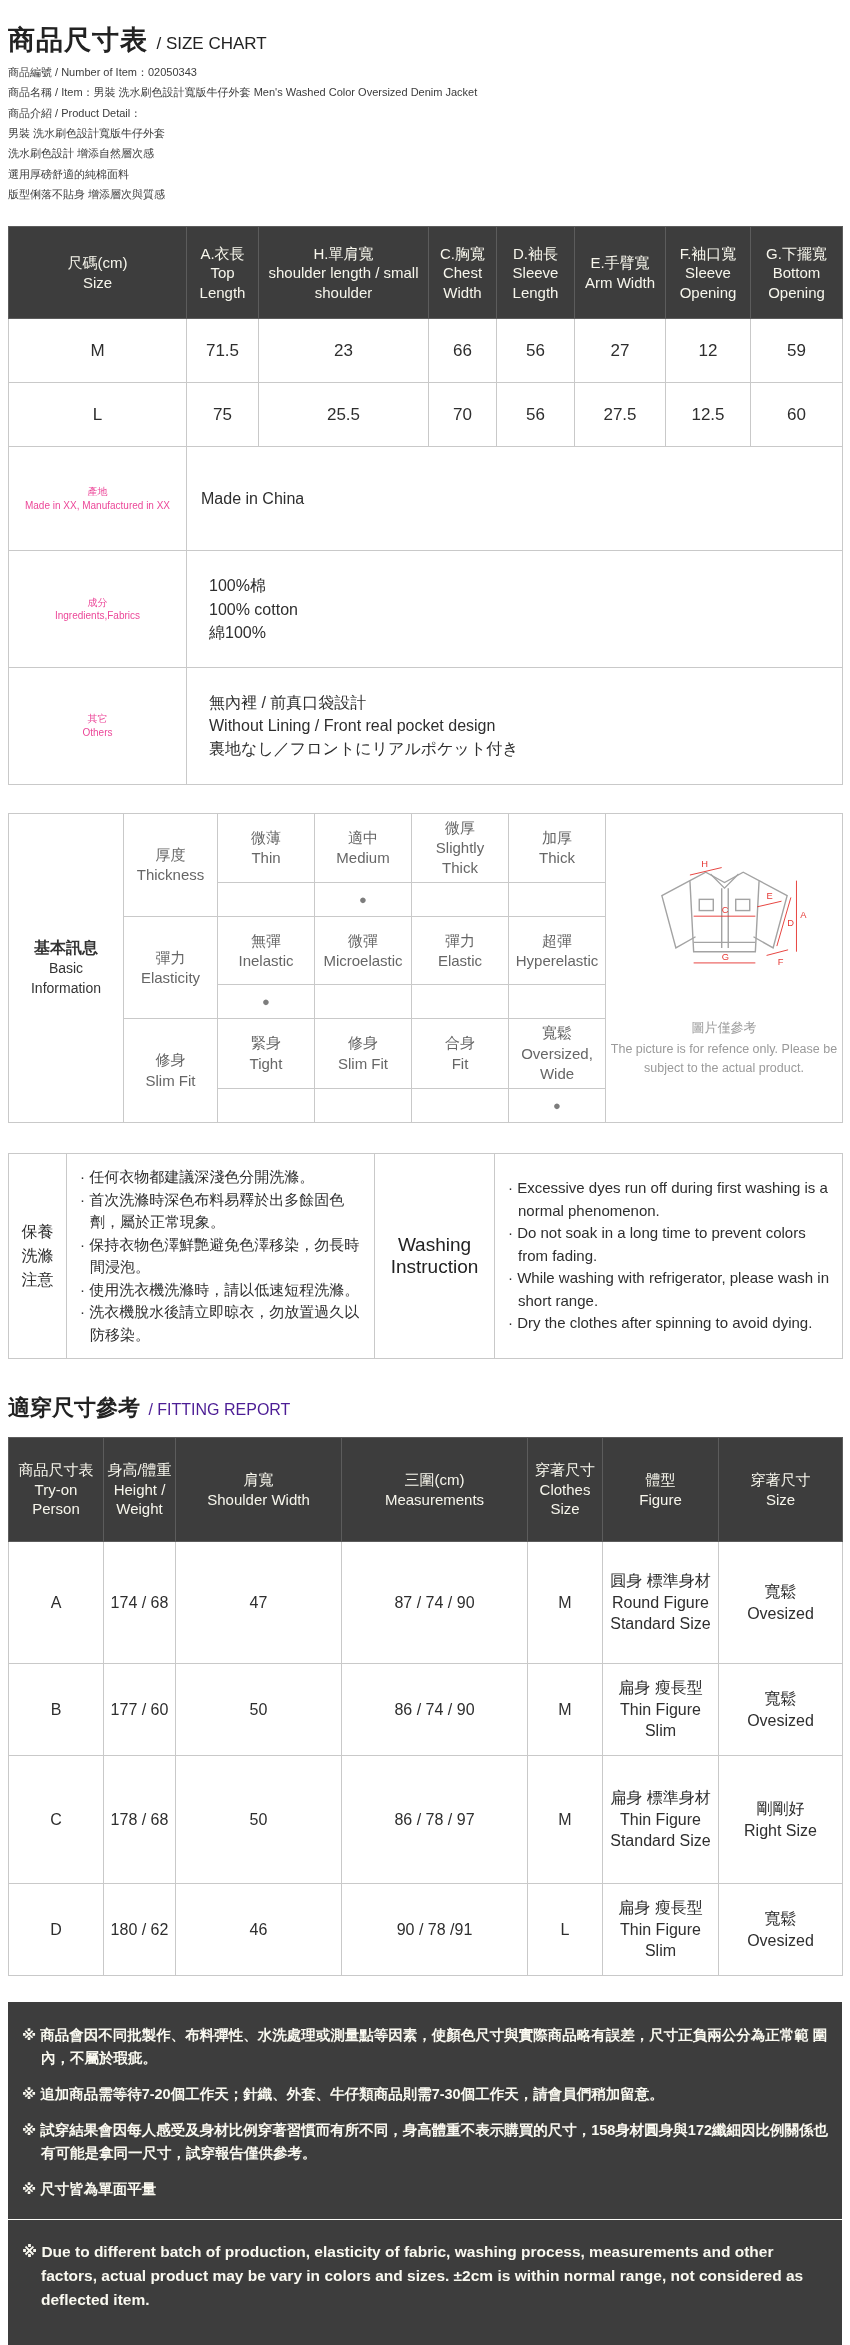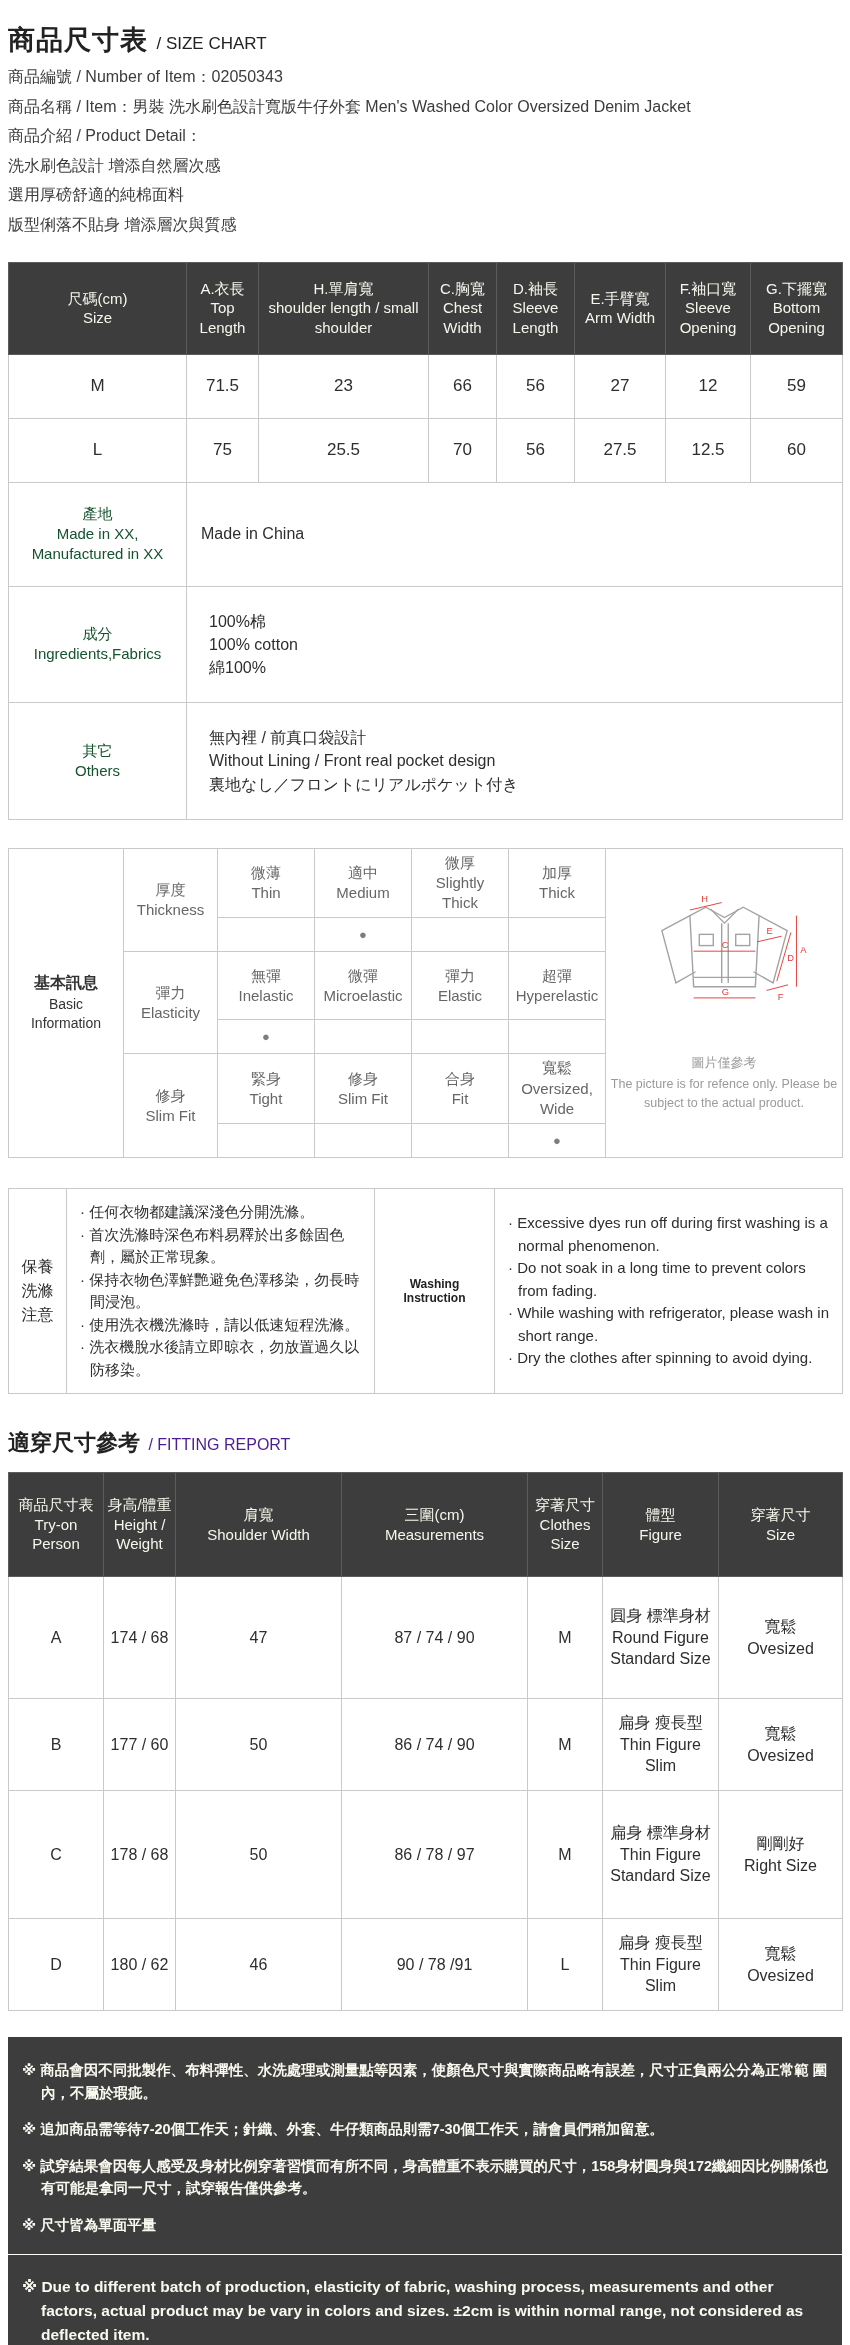--- a/index.html
+++ b/index.html
@@ -8,37 +8,37 @@
     width:850px;
     font-family:"Liberation Sans","DejaVu Sans",sans-serif;
     color:#333;
   }
   .page { padding:16px 8px 0 8px; }
 
   
   .page-title { margin:6px 0 4px 0; }
   .page-title .t-zh { font-size:27px; font-weight:bold; color:#222; letter-spacing:1px; }
   .page-title .t-en { font-size:17px; color:#222; margin-left:4px; }
-  .info-line { font-size:16px; color:#3c3c3c; line-height:1.85; }
+  .info-line { font-size:11px; color:#3c3c3c; line-height:1.85; }
 
   
   table { border-collapse:collapse; table-layout:fixed; width:834px; }
   th,td { border:1px solid #c9c9c9; text-align:center; vertical-align:middle; padding:4px; word-break:break-word; }
   .dark th {
     background:#3d3d3d; color:#f7f6ec; font-weight:normal;
     border:1px solid #5c5c5c; font-size:15px; line-height:1.3; padding:8px 2px;
   }
   .dark th .zh, .dark th .en { display:block; }
 
   
   .size-table { margin-top:22px; }
   .size-table thead tr { height:92px; }
   .sz-data { height:64px; }
   .sz-data td { font-size:17px; color:#2e2e2e; }
-  .lbl-cell { font-size:15px; color:#14532d; line-height:1.35; }
+  .lbl-cell { font-size:10px; color:#ec4899; line-height:1.35; }
   .lbl-cell .zh, .lbl-cell .en { display:block; }
   .val-left { text-align:left; padding:23px 14px; font-size:16px; line-height:1.45; color:#2e2e2e; }
   .val-left .line { display:block;margin-left:8px; }
   .sz-origin { height:104px; }
   .sz-ing { height:76px; }
   .sz-oth { height:88px; }
 
   
   .bi-table { margin-top:28px; color:#666; }
   .bi-main { font-size:16px; color:#333; font-weight:bold; line-height:1.4; }
@@ -51,21 +51,21 @@
   .bi-img { vertical-align:middle; padding:6px 4px; }
   .bi-caption { margin-top:6px; font-size:12.5px; color:#9a9a9a; line-height:1.5; }
   .bi-caption .c0 { font-size:13px; display:block; margin-bottom:2px; }
 
   
   .wash-table { margin-top:30px; }
   .w-label { font-size:16px; color:#2e2e2e; line-height:1.5; }
   .w-label span { display:block; }
   .w-items { text-align:left; padding:12px 10px; font-size:15px; color:#2e2e2e; line-height:1.5; }
   .w-items .item { padding-left:13px; text-indent:-10px; }
-  .w-mid { font-size:12px; font-weight:bold; color:#222; }
+  .w-mid { font-size:19px; font-weight:normal; color:#222; }
 
   
   .fit-title { margin:34px 0 14px 0; }
   .fit-title .t-zh { font-size:22px; font-weight:bold; color:#222; }
   .fit-title .t-en { font-size:16px; color:#4c1d95; margin-left:4px; }
   .fit-table thead tr { height:104px; }
   .fit-table td { font-size:16px; color:#2e2e2e; line-height:1.35; }
   .fit-figure .zh, .fit-figure .en, .fit-size .zh, .fit-size .en { display:block; }
   tr.fit-a { height:122px; } tr.fit-b { height:92px; }
   tr.fit-c { height:128px; } tr.fit-d { height:92px; }
@@ -90,20 +90,21 @@
 
 <div class="page">
 
   <div class="page-title">
     <span class="t-zh">商品尺寸表</span>
     <span class="t-en">/ SIZE CHART</span>
   </div>
   <div class="info-line">商品編號 / Number of Item：02050343</div>
   <div class="info-line">商品名稱 / Item：男裝 洗水刷色設計寬版牛仔外套 Men's Washed Color Oversized Denim Jacket</div>
   <div class="info-line">商品介紹 / Product Detail：</div>
+  <div class="info-line">男裝 洗水刷色設計寬版牛仔外套</div>
   <div class="info-line">洗水刷色設計 增添自然層次感</div>
   <div class="info-line">選用厚磅舒適的純棉面料</div>
   <div class="info-line">版型俐落不貼身 增添層次與質感</div>
 
   <table class="size-table dark">
     <colgroup>
       <col style="width:178px">
         <col style="width:72px">
         <col style="width:170px">
         <col style="width:68px">

